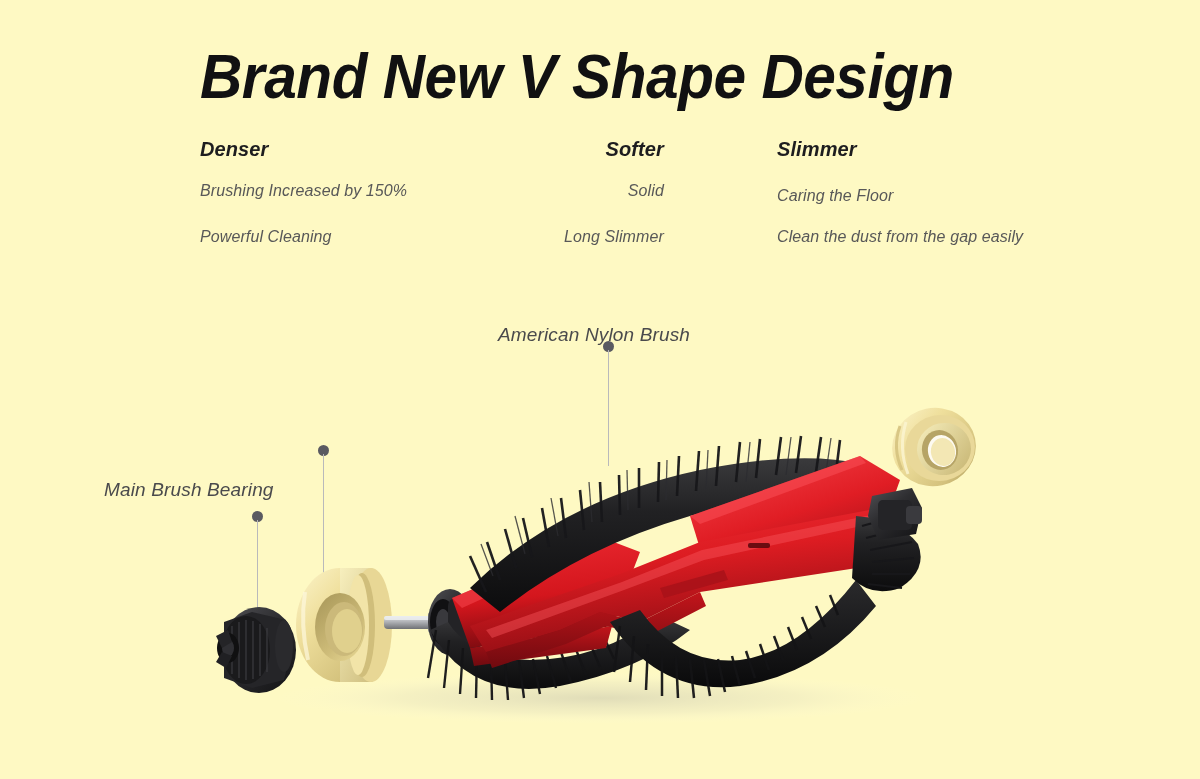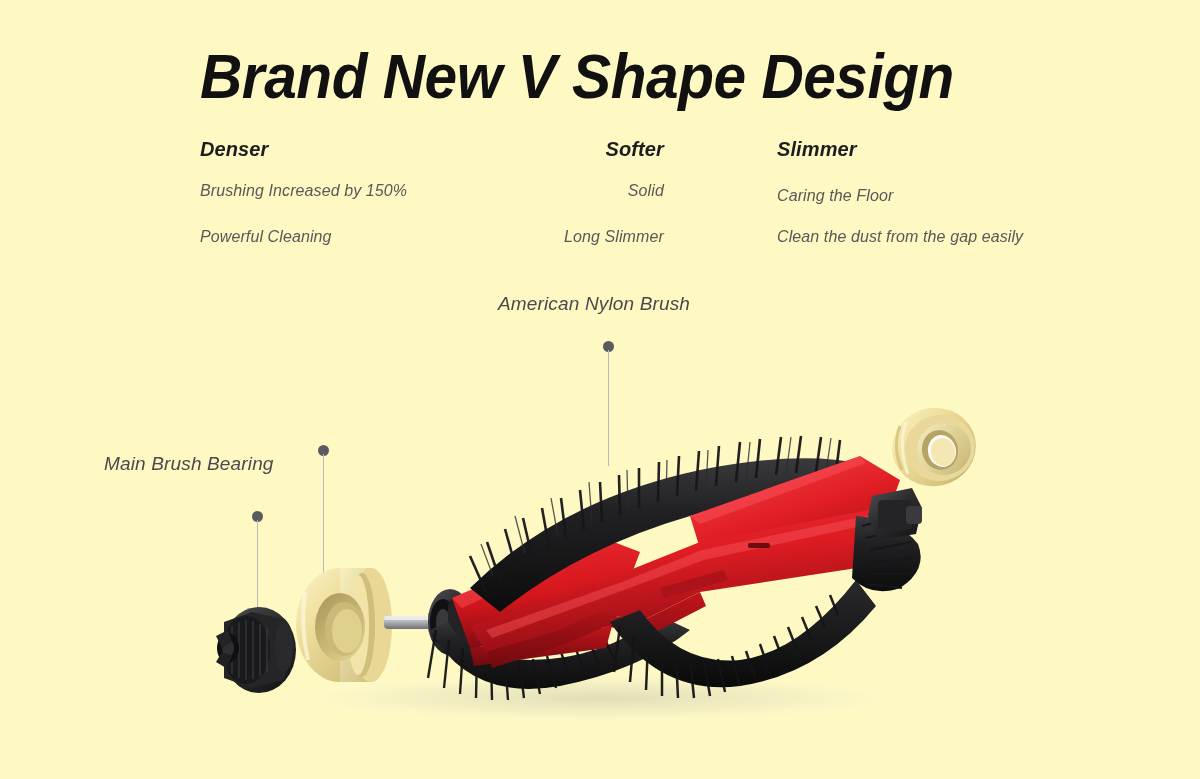--- a/index.html
+++ b/index.html
@@ -81,28 +81,28 @@
     </div>
 
     <div class="feat feat-2">
       <div class="feat-title">Slimmer</div>
       <div class="feat-line feat-l2">Caring the Floor</div>
       <div class="feat-line feat-l1">Clean the dust from the gap easily</div>
     </div>
 
   </div>
 
-  <div class="callout-label" style="left:498px; top:292px;">American Nylon Brush</div>
+  <div class="callout-label" style="left:498px; top:323px;">American Nylon Brush</div>
   <div class="leader-dot" style="left:603px; top:341px;"></div>
   <div class="leader" style="left:608px; top:350px; height:116px;"></div>
 
   <div class="leader-dot" style="left:318px; top:445px;"></div>
   <div class="leader" style="left:323px; top:454px; height:128px;"></div>
 
-  <div class="callout-label" style="left:104px; top:452px;">Main Brush Bearing</div>
+  <div class="callout-label" style="left:104px; top:478px;">Main Brush Bearing</div>
   <div class="leader-dot" style="left:252px; top:511px;"></div>
   <div class="leader" style="left:257px; top:520px; height:106px;"></div>
 
   <div class="product">
     <svg width="1200" height="420" viewBox="0 0 1200 420" xmlns="http://www.w3.org/2000/svg">
       <defs>
 
         <linearGradient id="redMain" x1="0" y1="0" x2="0.35" y2="1">
           <stop offset="0" stop-color="#f03038"></stop>
           <stop offset="0.45" stop-color="#dd1c22"></stop>

